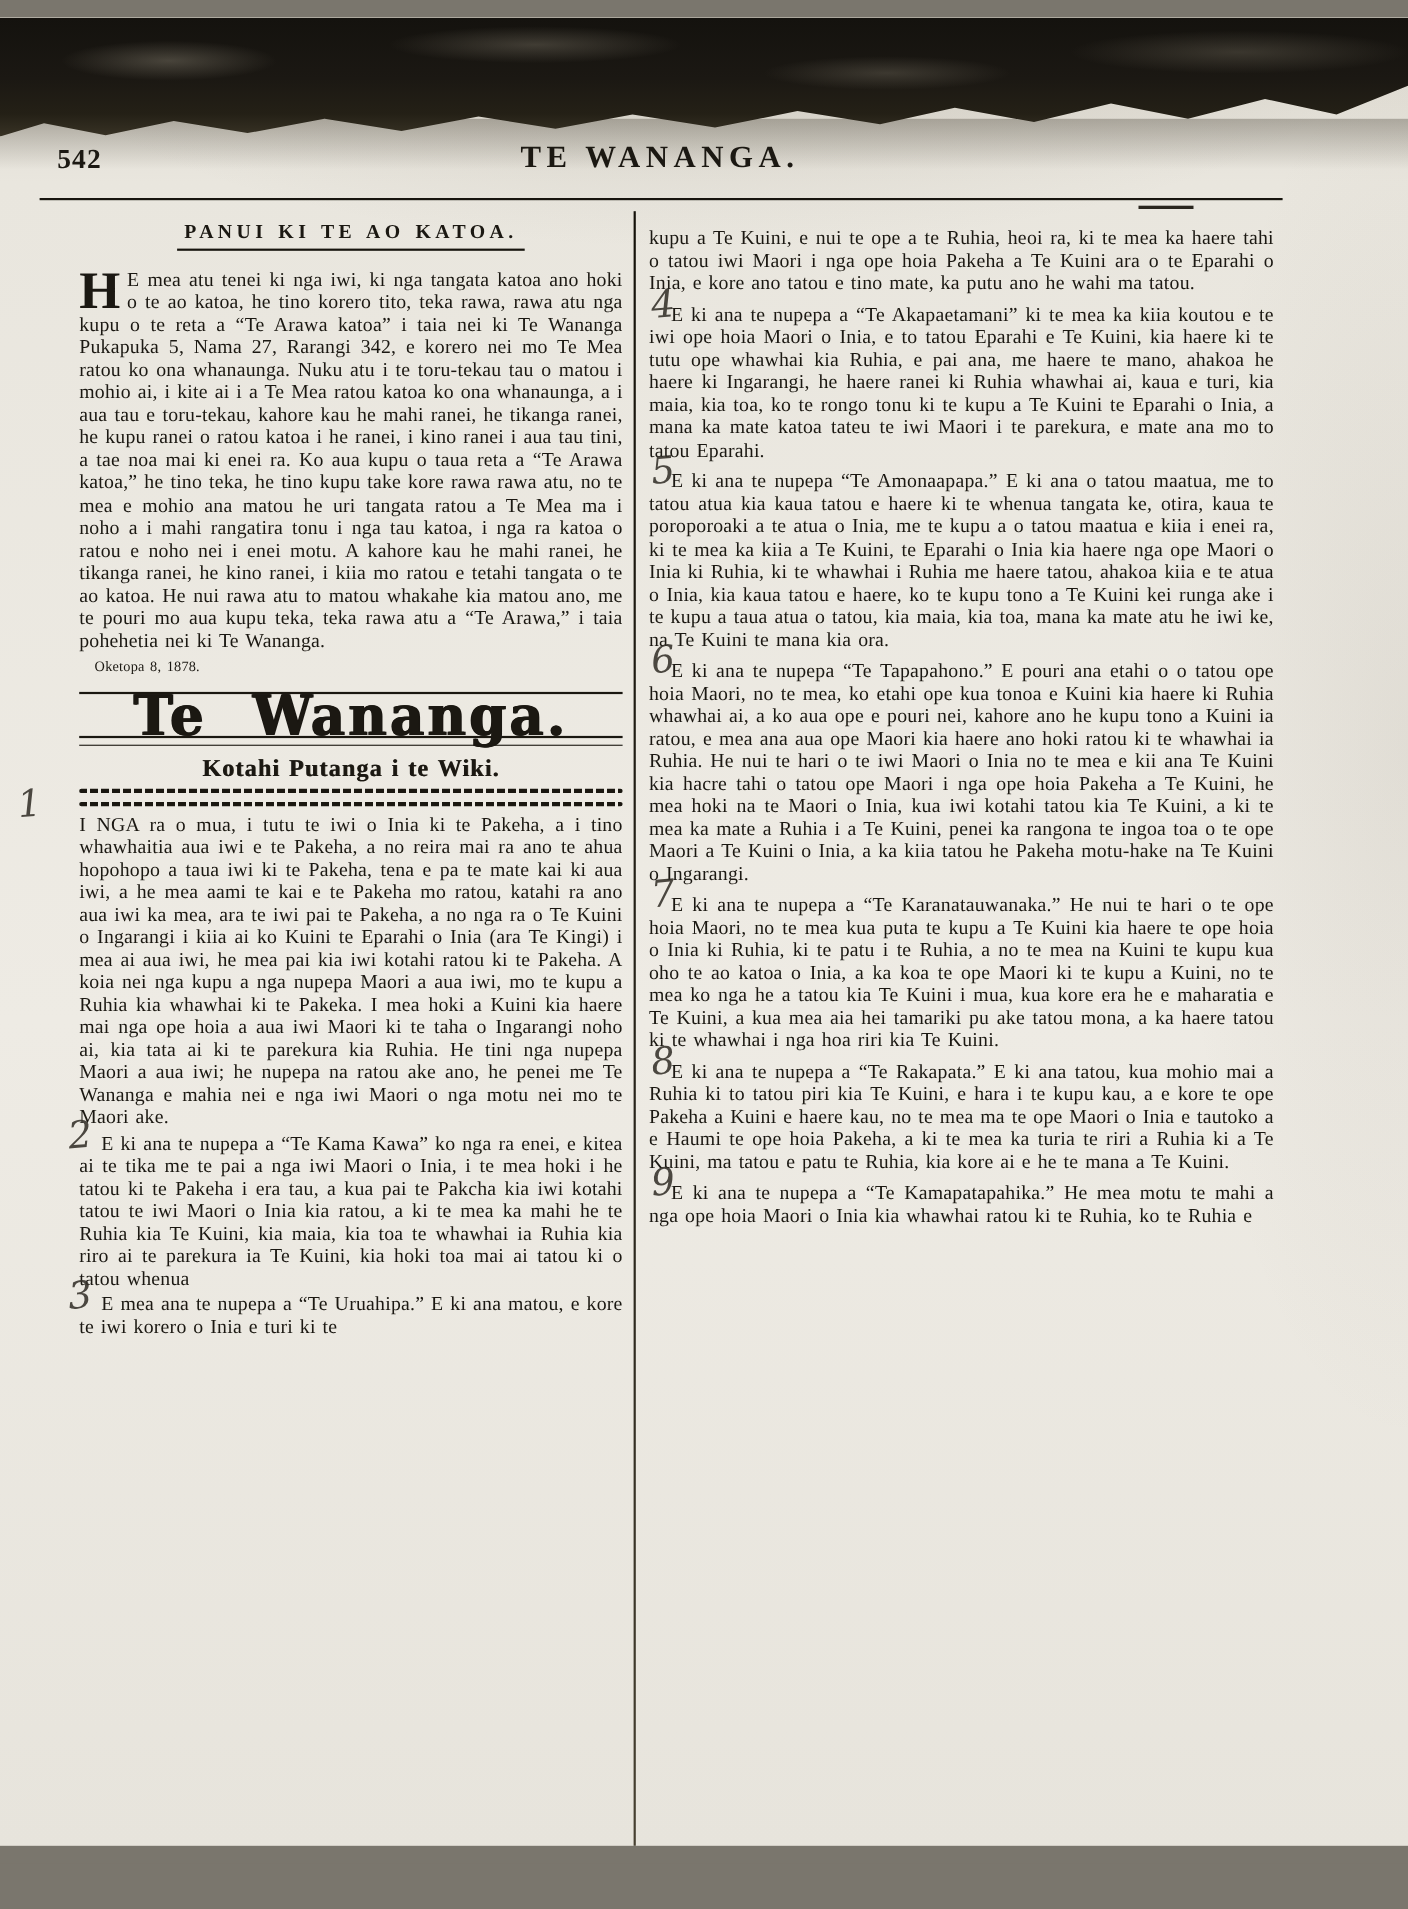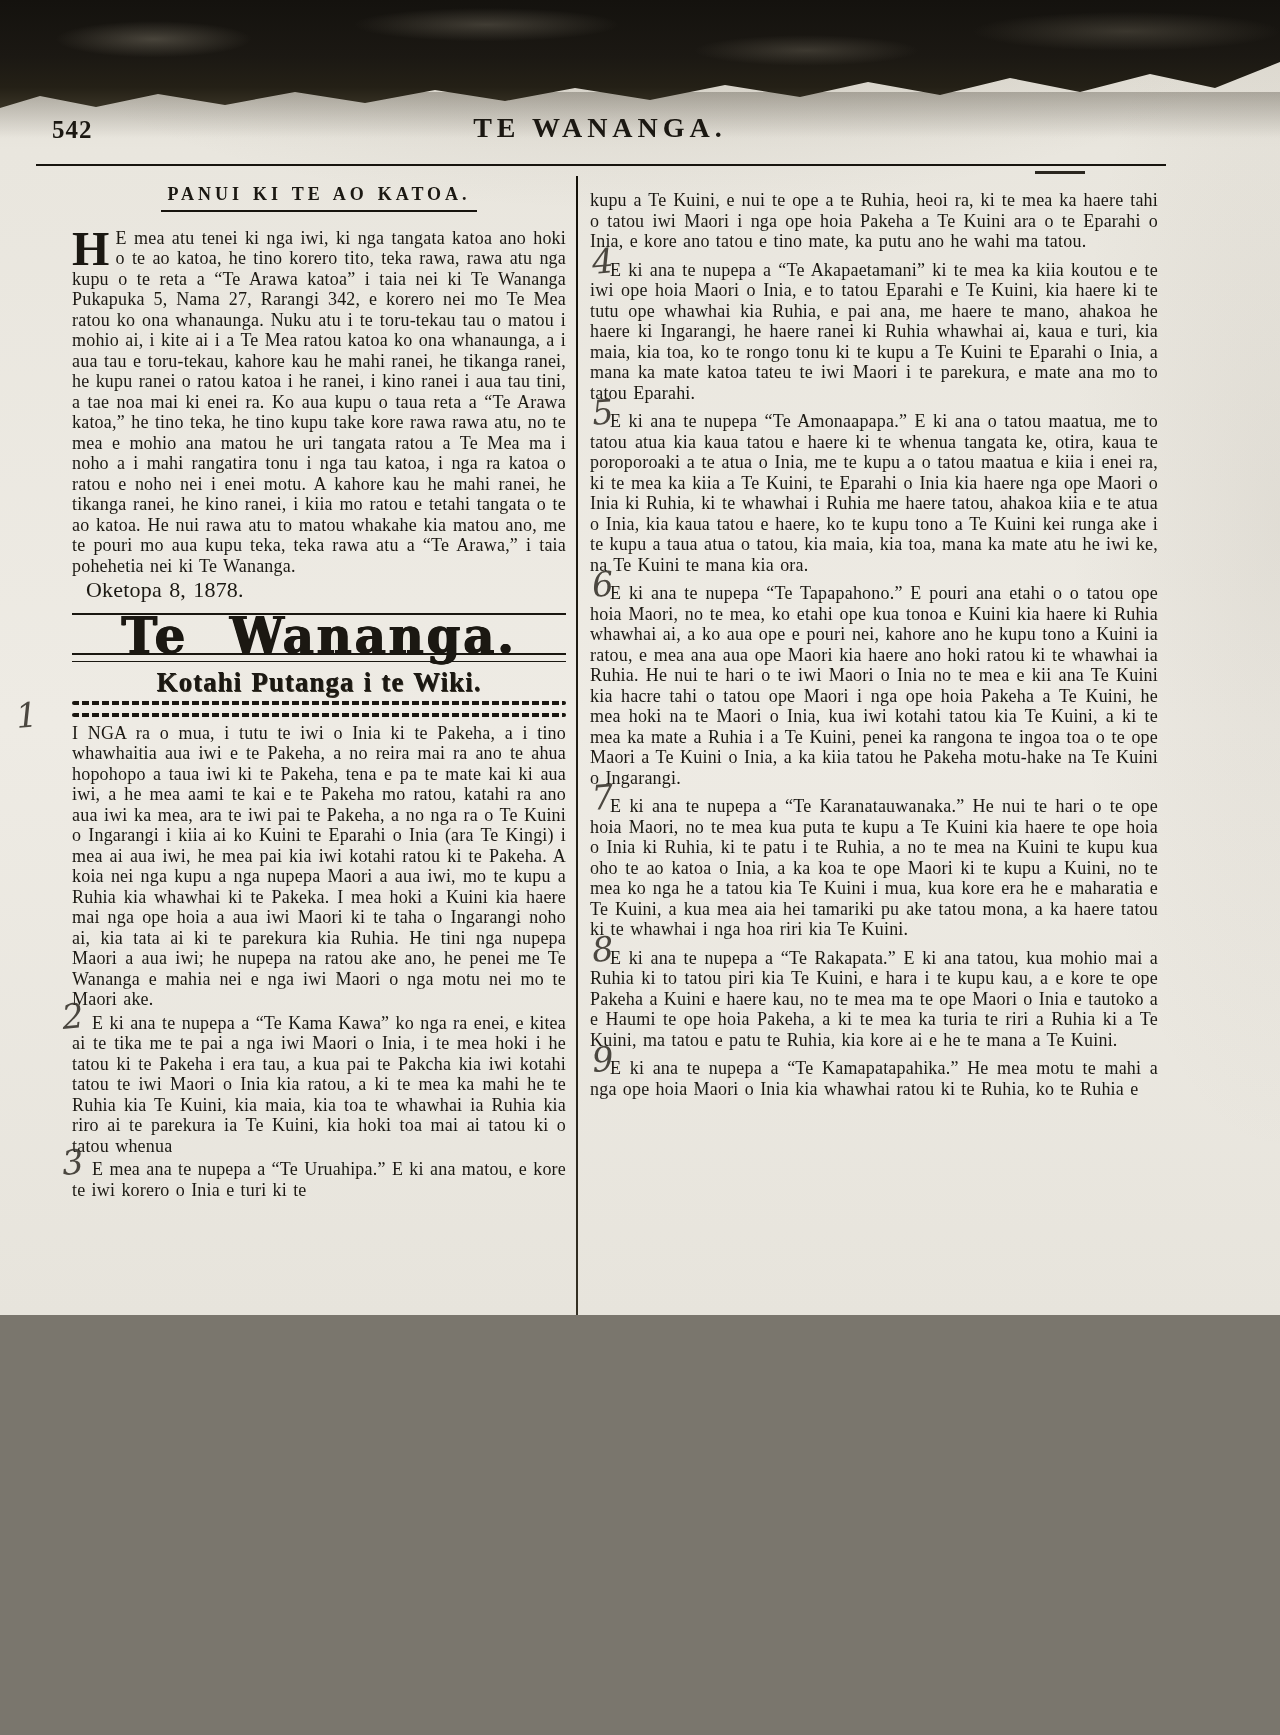--- a/index.html
+++ b/index.html
@@ -1,19 +1,19 @@
 <!DOCTYPE html>
 <html><head>
 <meta charset="utf-8">
 <style>
   html,body{margin:0;padding:0;background:#7a766d;}
   .sheet{
     position:relative;
-    width:1280px;height:1315px;
-    margin:0 auto;
+    width:1280px;height:1662px;
+    margin:16px auto;
     overflow:hidden;
     color:#1b1812;
     font-family:"Liberation Serif","DejaVu Serif",serif;
     background:
       radial-gradient(ellipse 900px 300px at 50% 0%, rgba(120,112,96,.18), transparent 70%),
       radial-gradient(ellipse 300px 900px at 100% 40%, rgba(120,112,96,.10), transparent 70%),
       linear-gradient(180deg,#d9d5cb 0px,#e9e6de 150px,#ecc, transparent 0),
       linear-gradient(180deg,#d9d5cb 0px,#e9e6de 150px,#eeebe4 55%,#e7e4dc 100%);
   }
   
@@ -64,40 +64,40 @@
     border-bottom:2px solid #17140e;padding:0 6px 5px 6px;
   }
   .body-text{font-size:18px;line-height:20.5px;text-align:justify;letter-spacing:.2px;word-spacing:1.5px;}
   p{margin:0;}
   .notice{margin-bottom:4px;}
   .dropcap{
     float:left;font-size:48px;line-height:38px;font-weight:600;
     padding:2px 6px 0 0;
   }
   .signature{text-align:right;padding-right:26px;font-variant:small-caps;letter-spacing:2px;font-size:19px;margin-top:2px;}
-  .date-line{padding-left:14px;font-size:22px;margin-top:4px;}
+  .date-line{padding-left:14px;font-size:13px;margin-top:4px;}
 
   .rule-thin{height:2px;background:#1a1710;margin:12px 0 8px 0;}
   .rule-double{height:6px;border-top:2px solid #1a1710;border-bottom:1px solid #1a1710;margin:8px 0 6px 0;}
   .rule-wavy{
     height:4px;margin:8px 0 6px 0;
     background:repeating-linear-gradient(90deg,#1a1710 0 7px,transparent 7px 10px);
     border-radius:2px;
   }
 
   .masthead{
     text-align:center;margin:10px 0 6px 0;
     font-family:"DejaVu Serif",serif;font-weight:bold;
     font-size:48px;letter-spacing:3px;word-spacing:22px;
     transform:scaleY(1.06);
     text-shadow:1px 0 0 #1a1712,-0.5px 0 0 #1a1712;
   }
   .subheading{
     margin:10px 0 4px 0;text-align:center;
-    font-size:27px;font-weight:bold;letter-spacing:1px;
+    font-size:22px;font-weight:bold;letter-spacing:1px;
     text-shadow:0.6px 0.6px 0 #3a352b;
   }
   .dateline{
     text-align:center;font-size:17px;letter-spacing:2px;margin:8px 0 4px 0;
   }
 
   .body-para{position:relative;text-indent:20px;margin-bottom:3px;}
   .body-para.no-indent{text-indent:0;}
   .col-right .body-para{margin-bottom:8px;}
 

